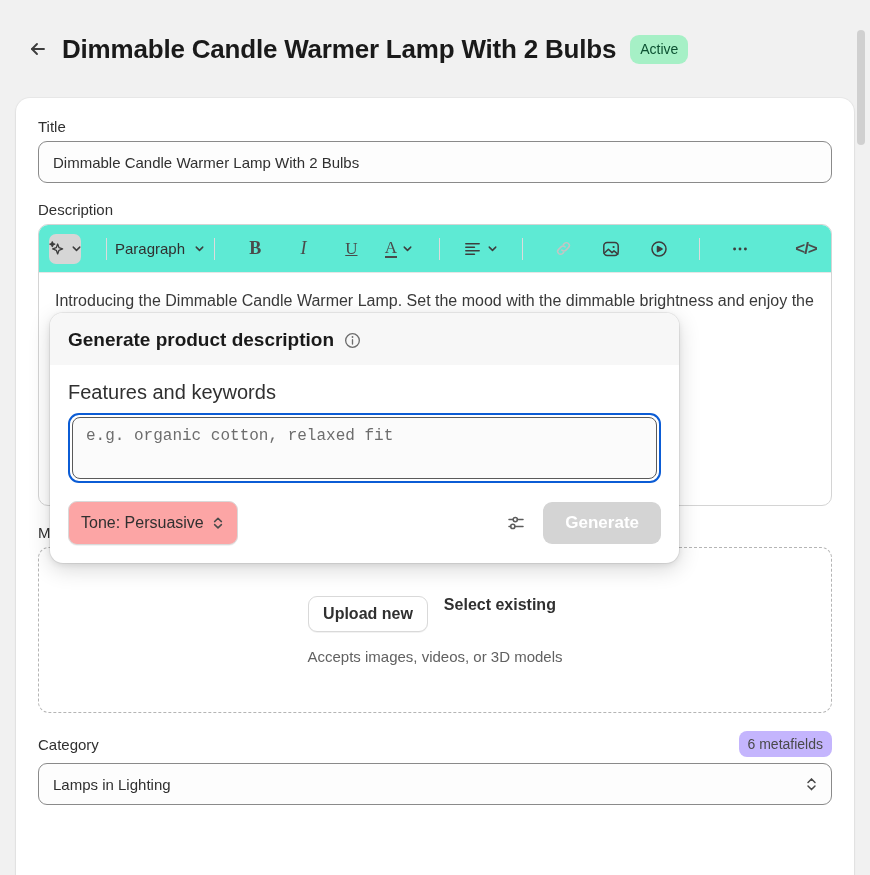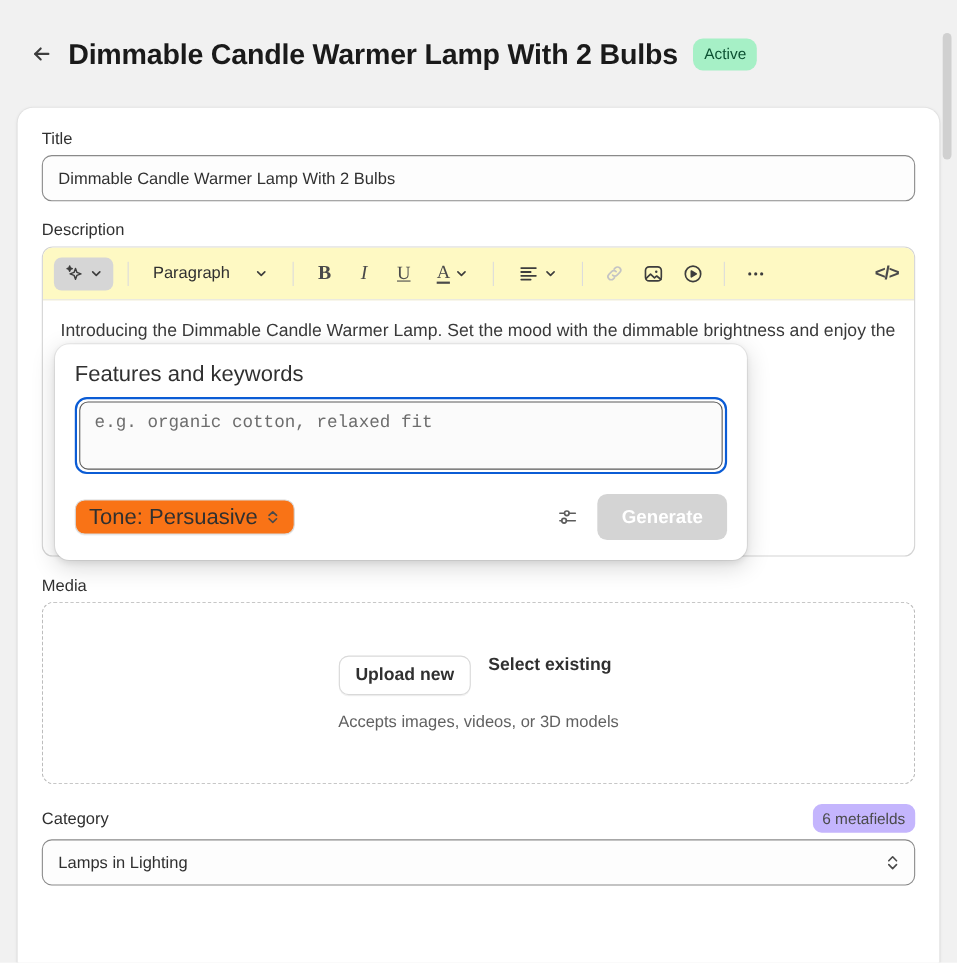--- a/index.html
+++ b/index.html
@@ -74,24 +74,24 @@
   .section-gap { height: 18px; }
 
   
   .editor {
     width: 794px;
     border: 1px solid #d4d4d4; border-radius: 10px;
     background: #ffffff; overflow: hidden;
     position: relative;
   }
   .editor-toolbar {
-    height: 48px; background: #fef9c3;
+    height: 48px; background: #5eead4;
     border-bottom: 1px solid #e6e6e6;
     display: flex; align-items: center;
-    padding: 0 10px; gap: 6px;
+    padding: 0 10px; gap: 18px;
   }
   .tb-btn {
     height: 30px; min-width: 30px;
     border-radius: 7px; border: none; background: transparent;
     display: flex; align-items: center; justify-content: center;
     cursor: pointer; color: #4a4a4a; padding: 0 4px;
   }
   .tb-btn.active { background: #d6d6d6; }
   .tb-btn.disabled { color: #c0c0c0; cursor: default; }
   .tb-btn.wide { padding: 0 9px; gap: 4px; }
@@ -136,23 +136,23 @@
     font-size: 16px; color: #303030;
     padding: 9px 13px; resize: none; outline: none;
   }
   .ai-textarea::placeholder { color: #6d6d6d; }
   .ai-footer {
     padding: 12px 18px 18px;
     display: flex; align-items: center;
   }
   .tone-btn {
     display: inline-flex; align-items: center; gap: 7px;
-    height: 32px; padding: 0 12px;
-    background: #f97316; border: 1px solid #d9d9d9; border-radius: 9px;
-    font-size: 20px; color: #303030; cursor: pointer;
+    height: 44px; padding: 0 12px;
+    background: #fca5a5; border: 1px solid #d9d9d9; border-radius: 9px;
+    font-size: 16px; color: #303030; cursor: pointer;
     font-family: "Liberation Sans", sans-serif;
     box-shadow: 0 1px 0 rgba(0,0,0,0.05);
   }
   .ai-footer-spacer { flex: 1 1 auto; }
   .icon-btn {
     width: 34px; height: 34px; border-radius: 8px; border: none;
     background: transparent; cursor: pointer; color: #5c5c5c;
     display: flex; align-items: center; justify-content: center;
     margin-right: 10px;
   }
@@ -376,20 +376,30 @@
         <svg width="15" height="19" viewBox="0 0 15 19" fill="none" stroke="#4a4a4a" stroke-width="1.5" stroke-linecap="round" stroke-linejoin="round">
           <path d="M4 8 L7.5 4.4 L11 8"></path>
             <path d="M4 11.5 L7.5 15.1 L11 11.5"></path>
         </svg>
       </span>
     </div>
 
   </div>
 
   <div class="ai-popover">
+    <div class="ai-header">
+      <div class="ai-title">Generate product description</div>
+      <span>
+        <svg width="19" height="19" viewBox="0 0 20 20" fill="none" stroke="#6d6d6d" stroke-width="1.4">
+          <circle cx="10" cy="10" r="7.2"></circle>
+          <circle cx="10" cy="6.3" r="0.95" fill="#6d6d6d" stroke="none"></circle>
+          <path d="M10 9.1 V13.8" stroke-linecap="round"></path>
+        </svg>
+      </span>
+    </div>
 
     <div class="ai-body">
       <label class="ai-field-label">Features and keywords</label>
       <div class="ai-textarea-wrap">
         <textarea class="ai-textarea" placeholder="e.g. organic cotton, relaxed fit" style=""></textarea>
       </div>
     </div>
 
     <div class="ai-footer">
       <button class="tone-btn">

